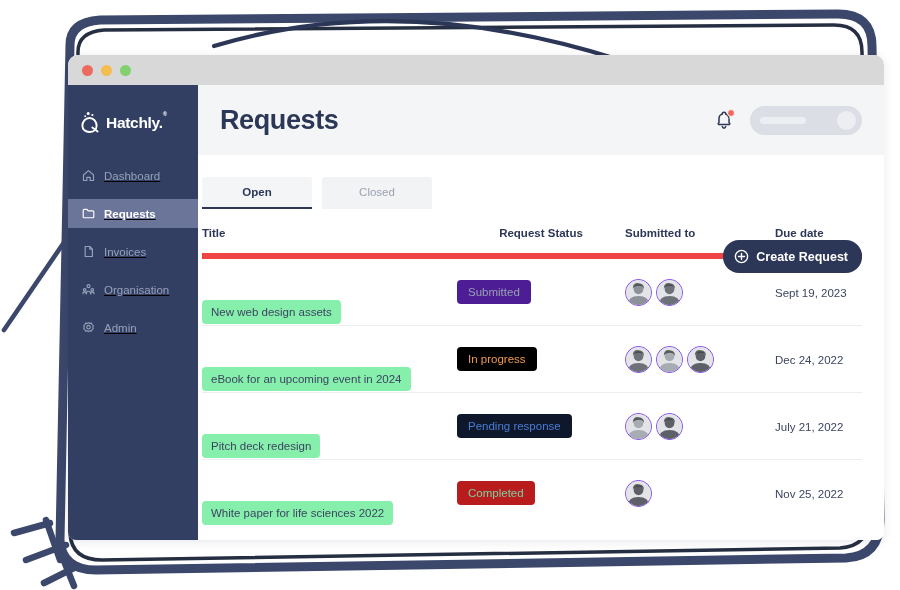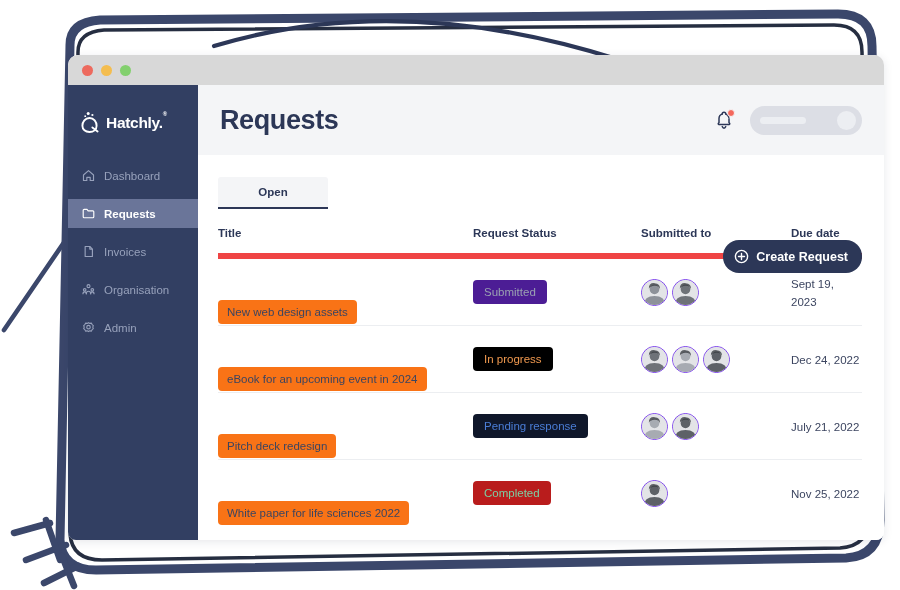--- a/index.html
+++ b/index.html
@@ -33,21 +33,21 @@
 
   
   .sidebar{width:130px;background:#323f62;flex:0 0 130px;position:relative;}
   .logo{display:flex;align-items:center;gap:6px;padding:20px 0 0 12px;height:34px;}
   .logo-mark{width:20px;height:22px;flex:0 0 20px;}
   .logo-text{
     color:#ffffff;font-size:15.5px;font-weight:bold;letter-spacing:-.3px;
     position:relative;top:1px;
   }
   .logo-text sup{font-size:6px;position:relative;top:-6px;left:0px;}
-  .nav{margin-top:22px;}
+  .nav{margin-top:22px;text-decoration:underline;}
   .nav-item{
     display:flex;align-items:center;gap:9px;height:29px;padding-left:14px;
     color:#97a1bb;font-size:11.5px;margin-bottom:9px;cursor:pointer;
   }
   .nav-item.active{background:#6a7599;color:#ffffff;font-weight:bold;}
   .nav-item .ico{width:13px;height:13px;flex:0 0 13px;display:block;}
   .nav-item.active .ico{color:#ffffff;}
 
   
   .main{flex:1;background:#ffffff;display:flex;flex-direction:column;min-width:0;}
@@ -63,45 +63,45 @@
     background:#f4685c;border:1px solid #f4f5f7;
   }
   .skeleton-pill{
     width:96px;height:29px;border-radius:15px;background:#dcdee5;
     display:flex;align-items:center;justify-content:space-between;padding:0 6px 0 10px;
     cursor:pointer;
   }
   .skel-bar{width:46px;height:7px;border-radius:4px;background:#eceef2;}
   .skel-circle{width:19px;height:19px;border-radius:50%;background:#eceef2;}
 
-  .content{padding:22px 22px 0 20px;flex:1;}
+  .content{padding:22px 22px 0 4px;flex:1;}
   .tabs{display:flex;gap:10px;}
   .tab{
     min-width:78px;text-align:center;padding:9px 16px;font-size:11.5px;
     background:#f2f3f5;color:#9aa1b2;border-radius:3px 3px 0 0;cursor:pointer;
   }
   .tab.active{
     background:#f4f5f7;color:#2c3757;font-weight:bold;
     border-bottom:2px solid #2c3757;border-radius:3px 3px 0 0;
   }
 
   table{width:100%;border-collapse:collapse;margin-top:18px;table-layout:fixed;}
   th{
     text-align:left;font-size:11.5px;color:#2c3757;font-weight:bold;
     padding:0 0 14px 0;border-bottom:6px solid #ef4444;
   }
   th.c-title{width:255px;}
-  th.c-status{width:168px;}
+  th.c-status{width:168px;text-align:center;}
   th.c-assigned{width:150px;}
   th.c-due{width:auto;}
   td{padding:0;border-bottom:1px solid #eceef1;height:66px;vertical-align:middle;}
   tr:last-child td{border-bottom:none;}
 
   .title-chip{
-    display:inline-block;background:#f97316;color:#3c4560;font-size:11.5px;
+    display:inline-block;background:#86efac;color:#3c4560;font-size:11.5px;
     padding:6px 9px;border-radius:4px;cursor:pointer;margin-top:40px;
   }
   .status-chip{
     display:inline-block;font-size:11.5px;padding:6px 11px;border-radius:4px;
     text-align:center;
   }
   .avatars{display:flex;align-items:center;gap:4px;}
   .avatar{
     width:25px;height:25px;border-radius:50%;border:1.8px solid #7c3ff0;
     overflow:hidden;background:#cfd2d8;display:block;
@@ -233,20 +233,21 @@
               <span class="skel-bar"></span>
               <span class="skel-circle"></span>
             </div>
           </div>
         </div>
 
         <div class="content">
 
           <div class="tabs">
             <div class="tab active">Open</div>
+            <div class="tab">Closed</div>
           </div>
 
           <table>
             <thead>
               <tr>
                 <th class="c-title">Title</th>
                 <th class="c-status">Request Status</th>
                 <th class="c-assigned">Submitted to</th>
                 <th class="c-due">Due date</th>
               </tr>

